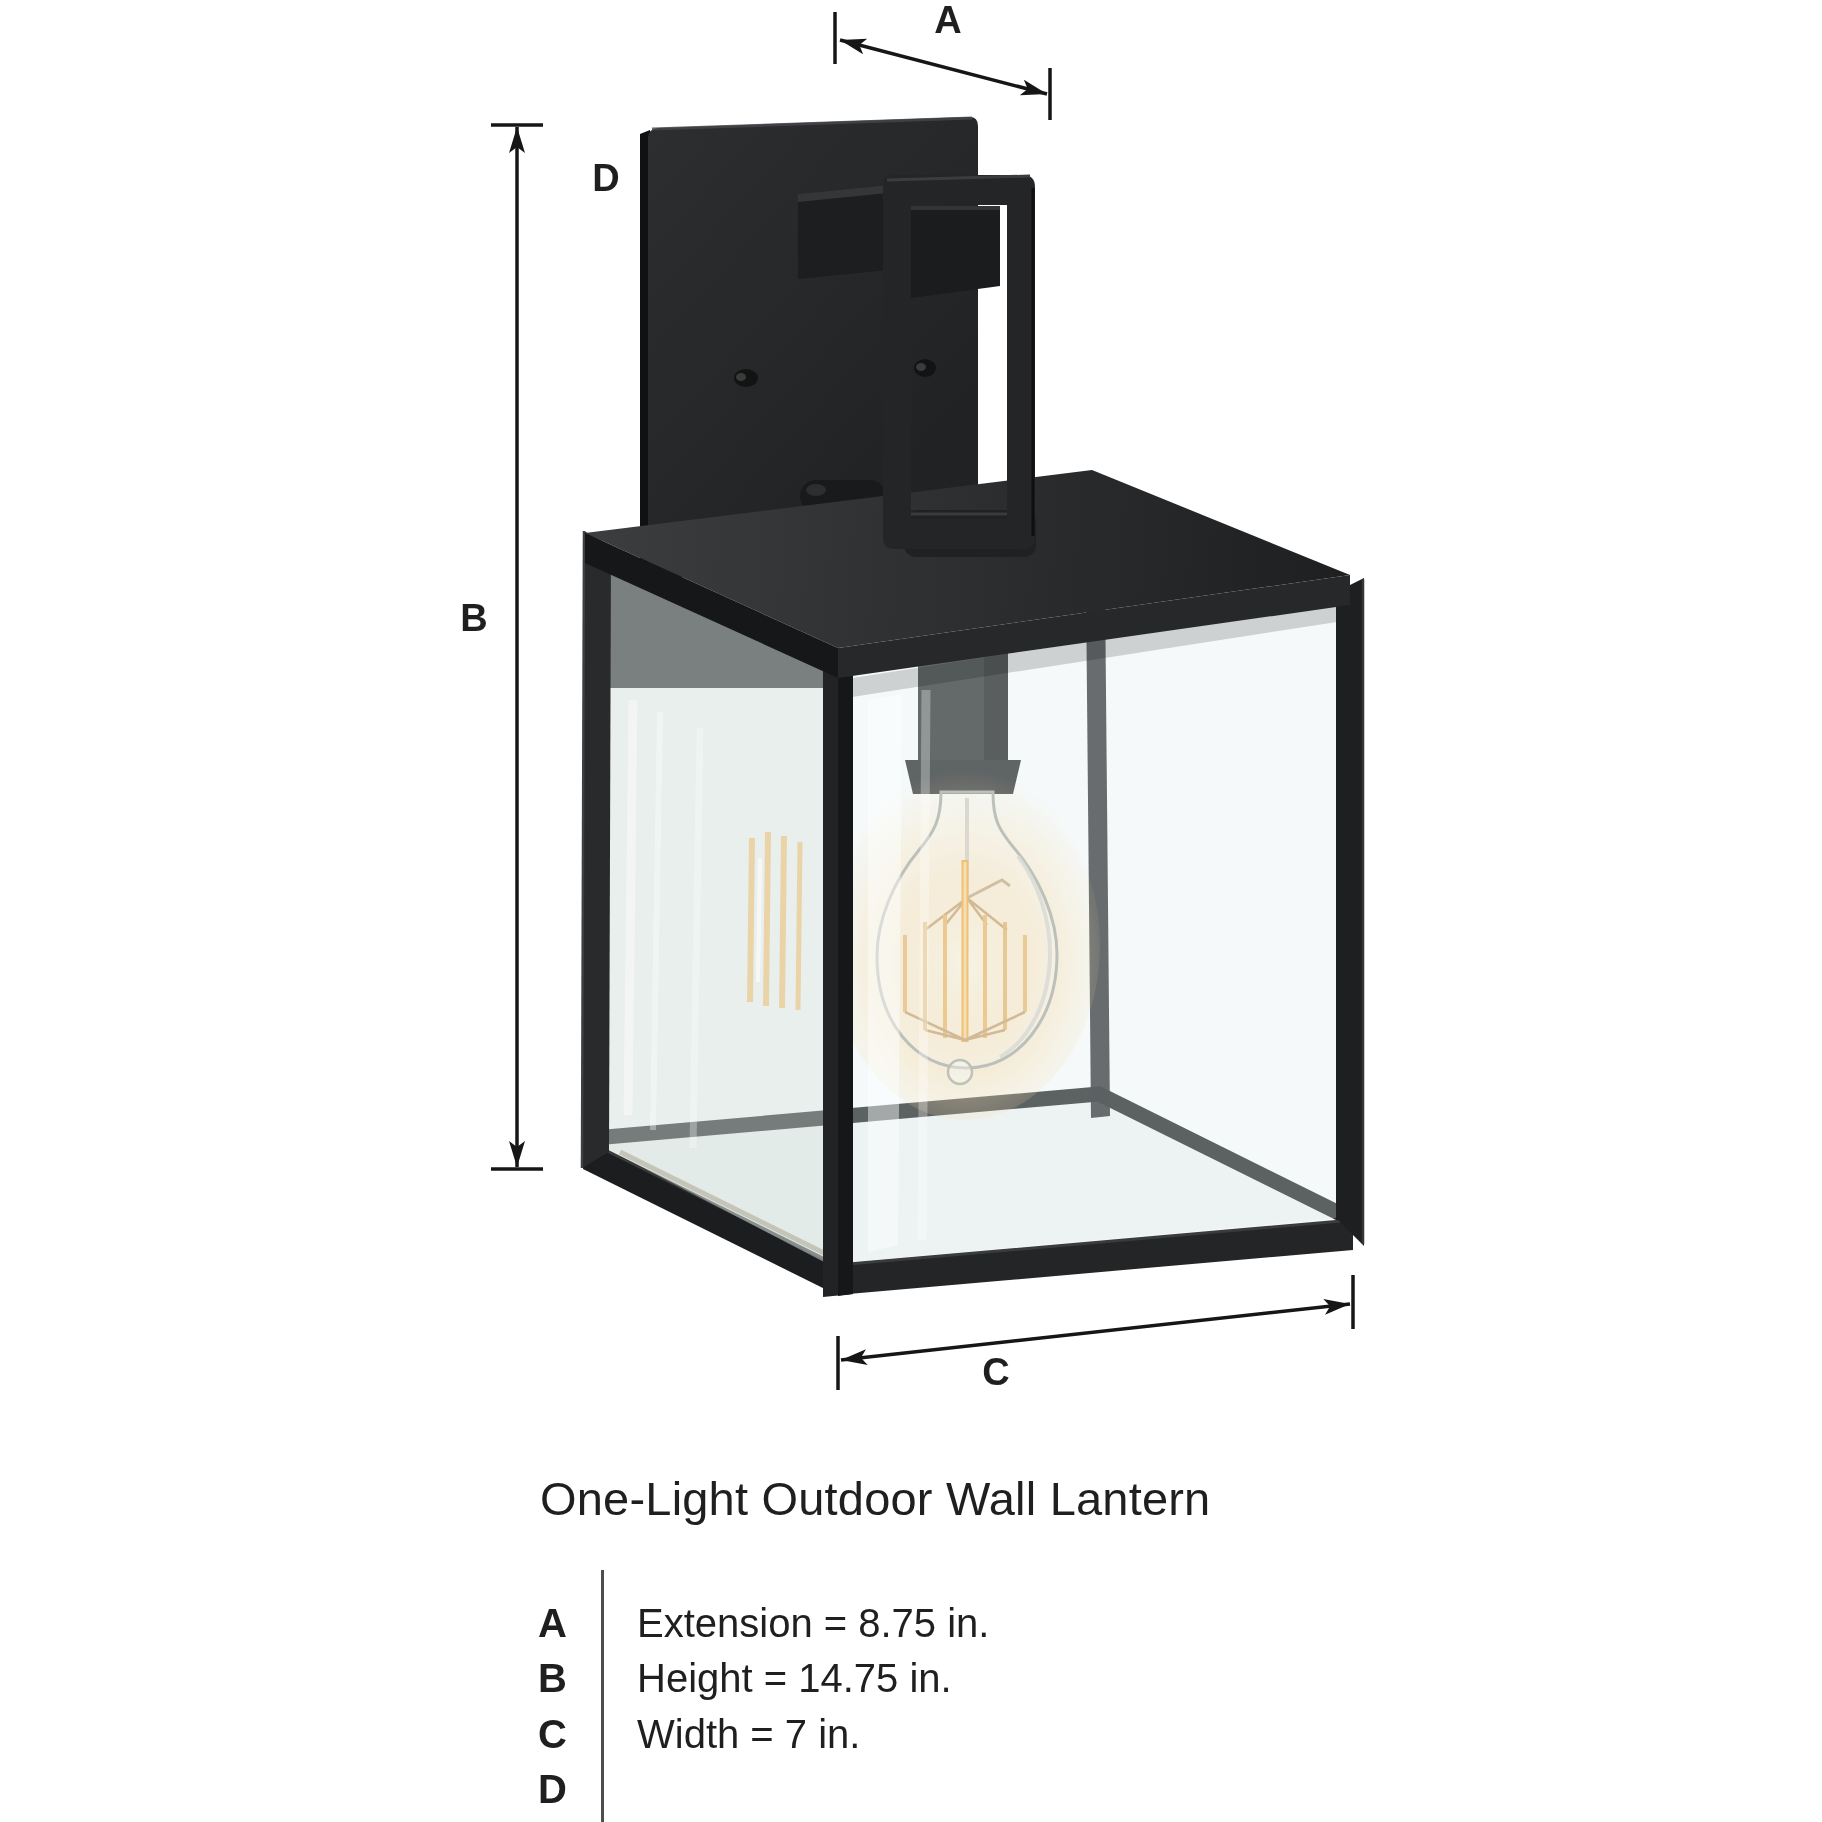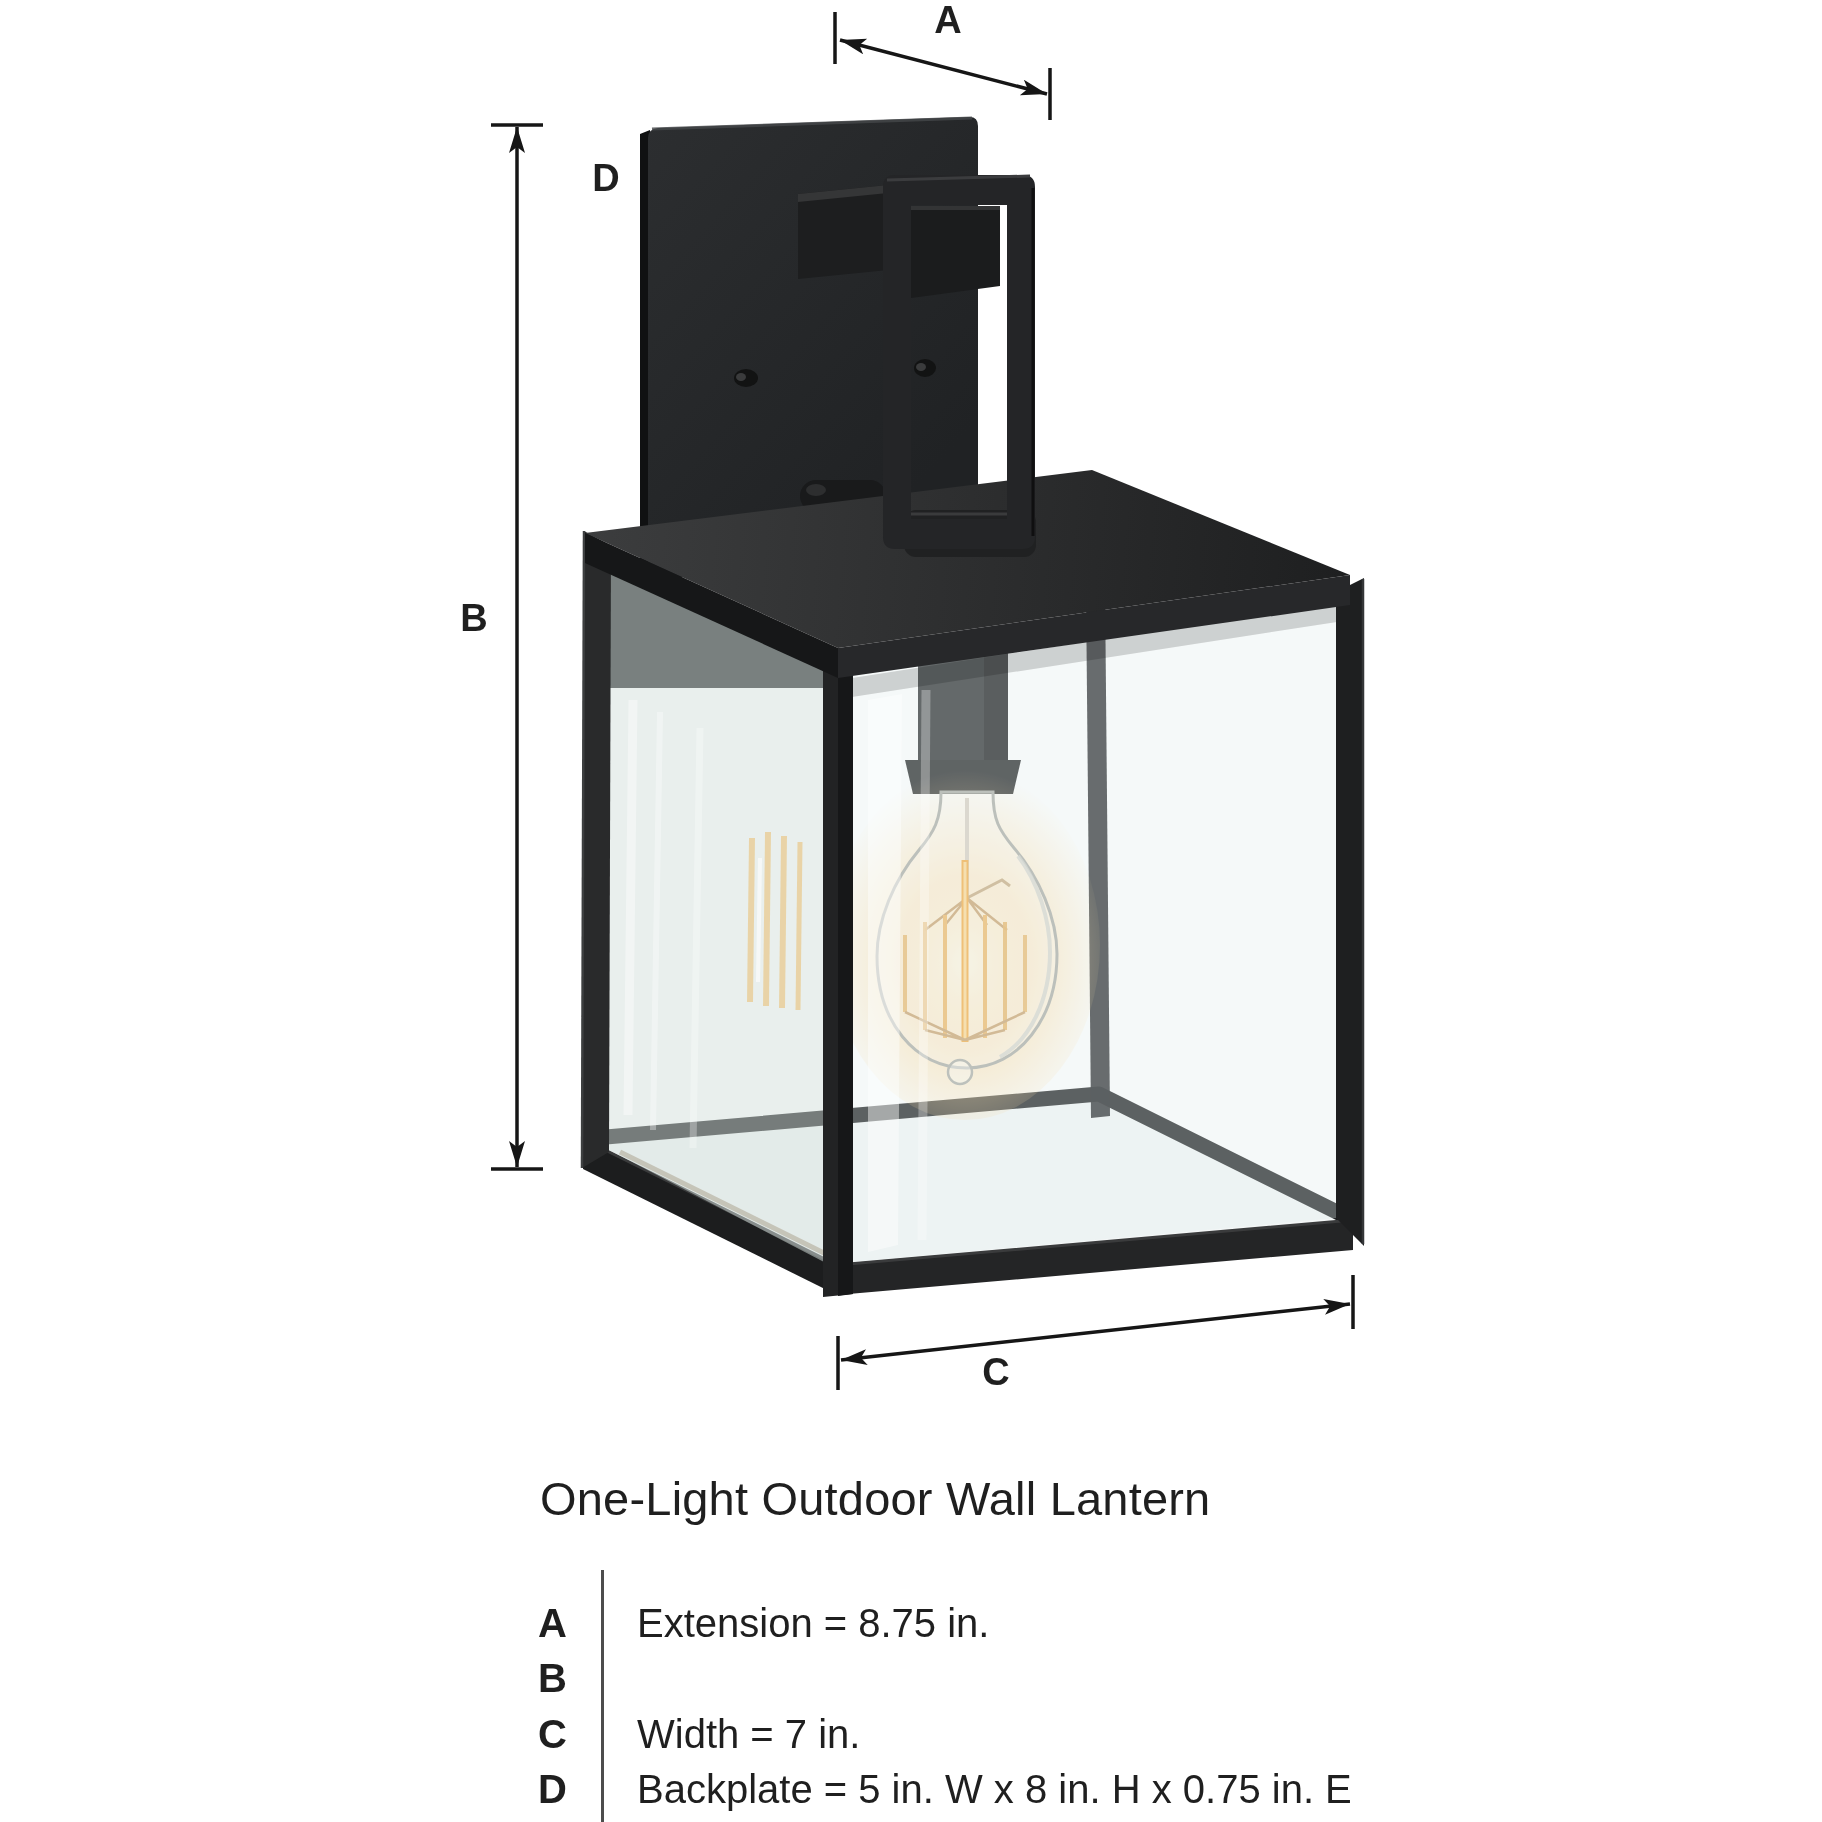--- a/index.html
+++ b/index.html
@@ -180,23 +180,23 @@
 
   <div class="legend-title">One-Light Outdoor Wall Lantern</div>
   <div class="legend-divider"></div>
   <div class="legend-rows">
     <div class="legend-row">
       <span class="legend-letter">A</span>
       <span class="legend-text">Extension = 8.75 in.</span>
     </div>
     <div class="legend-row">
       <span class="legend-letter">B</span>
+      <span class="legend-text">Height = 14.75 in.</span>
     </div>
     <div class="legend-row">
       <span class="legend-letter">C</span>
       <span class="legend-text">Width = 7 in.</span>
     </div>
     <div class="legend-row">
       <span class="legend-letter">D</span>
-      <span class="legend-text">Backplate = 5 in. W x 8 in. H x 0.75 in. E</span>
     </div>
   </div>
 </div>
 
 </body></html>

